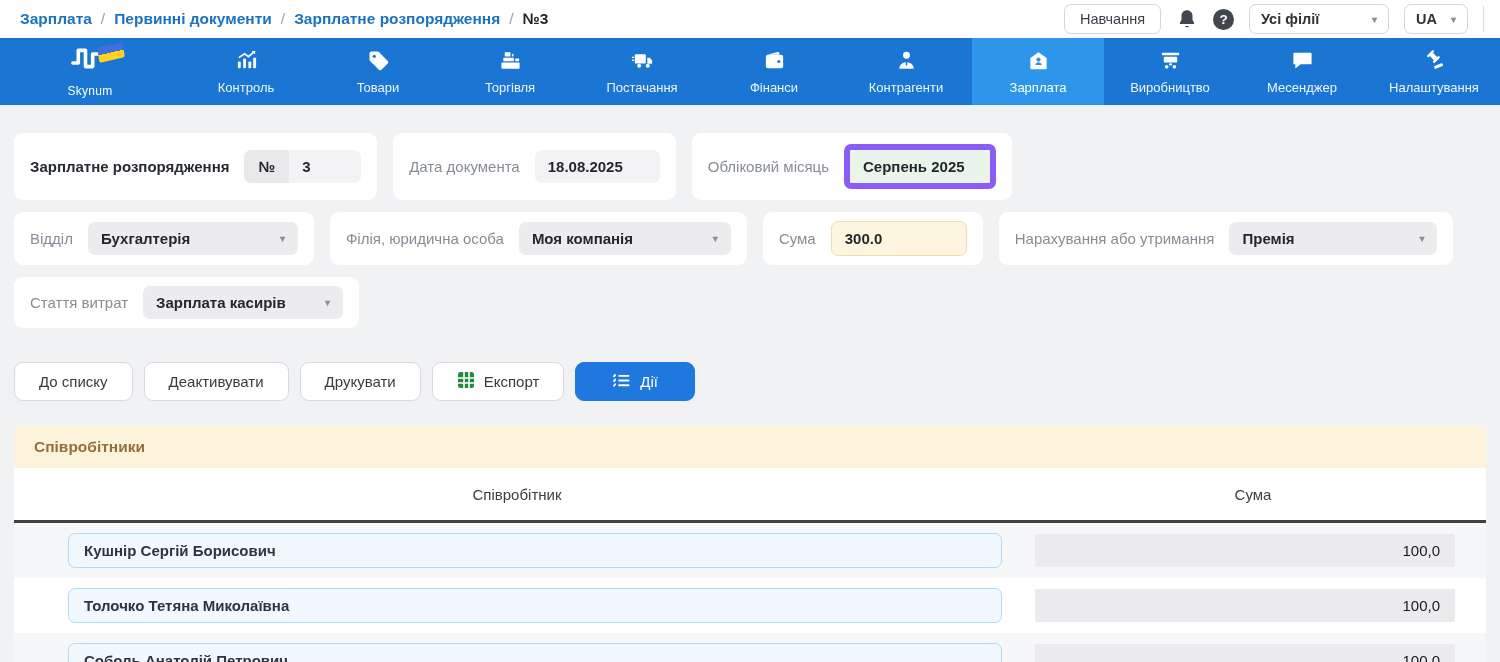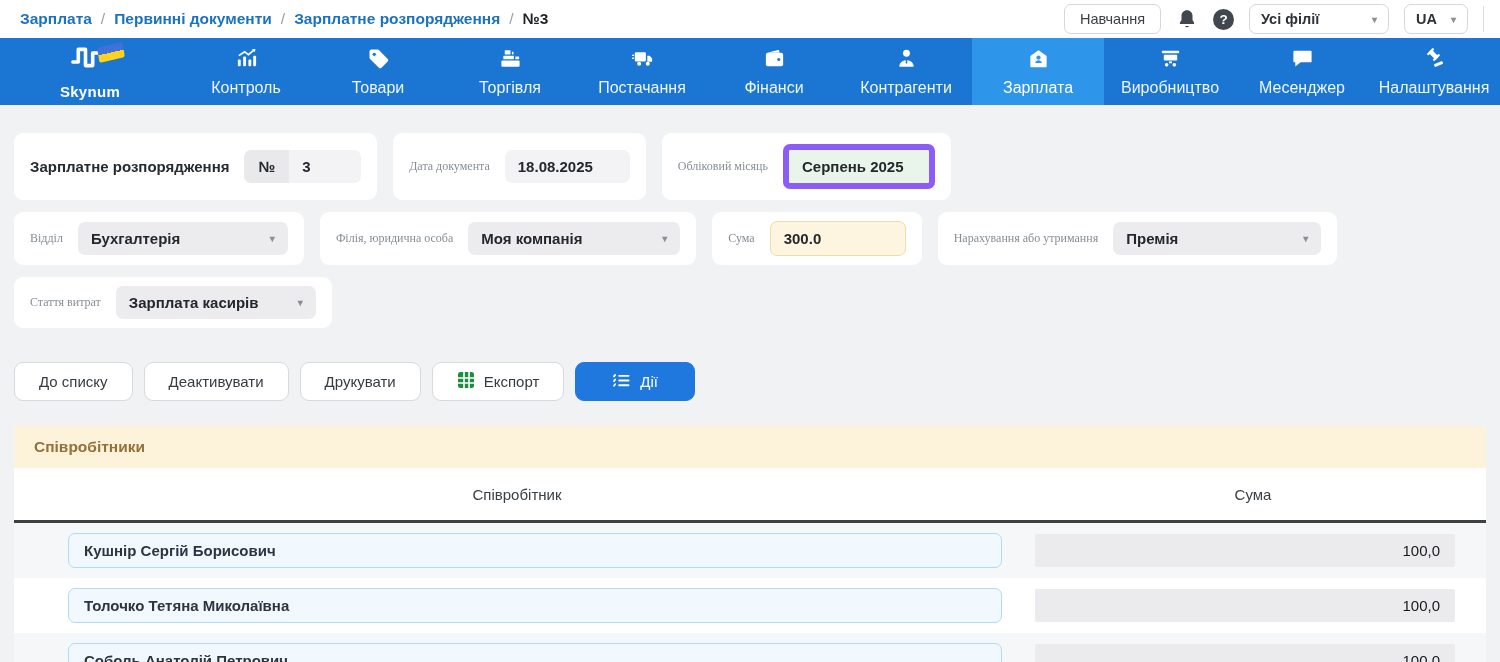--- a/index.html
+++ b/index.html
@@ -18,34 +18,34 @@
   .help-circle { width:21px; height:21px; border-radius:50%; background:#42474f; color:#fff; font-weight:bold; display:flex; align-items:center; justify-content:center; font-size:13.5px; cursor:pointer; }
   .mini-select { display:flex; align-items:center; justify-content:space-between; border:1px solid #d3d6db; border-radius:7px; padding:6px 11px; font-size:14.5px; font-weight:bold; color:#2e3338; cursor:pointer; background:#fff; }
   .mini-select .chev { color:#8a8f96; font-size:10px; margin-left:10px; }
   .ms-branch { width:140px; }
   .ms-lang  { width:64px; }
   .vdiv { width:1px; height:26px; background:#d9dce0; }
 
   
   .nav { height:67px; background:#1b76d3; display:flex; align-items:stretch; }
   .brand { width:180px; display:flex; flex-direction:column; align-items:center; justify-content:center; position:relative; color:#fff; }
-  .brand-name { font-weight:bold; font-size:15px; letter-spacing:.3px; margin-top:12px; }
+  .brand-name { font-weight:normal; font-size:12px; letter-spacing:.3px; margin-top:12px; }
   .flag { position:absolute; top:7px; left:50%; margin-left:8px; width:26px; height:15px; border-radius:2px;
           background:linear-gradient(#3f71d8 0 50%, #ffd21e 50% 100%); transform:rotate(-9deg) skewY(-4deg); }
   .nav-item { flex:1; display:flex; flex-direction:column; align-items:center; justify-content:center; gap:5px;
-              color:#eef5fc; font-size:16px; cursor:pointer; }
+              color:#eef5fc; font-size:13px; cursor:pointer; }
   .nav-item svg { width:23px; height:23px; }
   .nav-item.active { background:#2e96ea; color:#fff; }
 
   
   .main { padding:28px 14px 0; }
   .form-row { display:flex; gap:16px; margin-bottom:12px; }
   .card { background:#fff; border-radius:9px; display:flex; align-items:center; gap:15px; padding:9px 16px; }
   .row1 .card { padding:11px 16px; }
-  .lbl { color:#878d96; font-size:12px; white-space:nowrap;font-family:Liberation Serif, serif; }
+  .lbl { color:#878d96; font-size:15px; white-space:nowrap; }
   .lbl-strong { color:#262b31; font-weight:bold; font-size:15px; white-space:nowrap; }
   .field { background:#f3f3f5; border-radius:7px; padding:8px 13px; font-weight:bold; font-size:15px; color:#24282e; }
   .num-group { display:flex; }
   .num-prefix { background:#e9e9eb; border-radius:7px 0 0 7px; padding:8px 14px; font-weight:bold; font-size:15px; color:#24282e; }
   .num-value { background:#f3f3f5; border-radius:0 7px 7px 0; padding:8px 13px; width:72px; font-weight:bold; font-size:15px; }
   .f-date { width:125px; text-align:left; }
   .f-month { background:#e9f5ea; border:6px solid #8b5cf6; width:152px; }
   .f-sum { background:#fdf5df; border:1px solid #eddfa8; width:136px; }
   .select-field { background:#ececee; border-radius:7px; padding:8px 13px; display:flex; align-items:center; justify-content:space-between;
                   font-weight:bold; font-size:15px; color:#24282e; cursor:pointer; }

